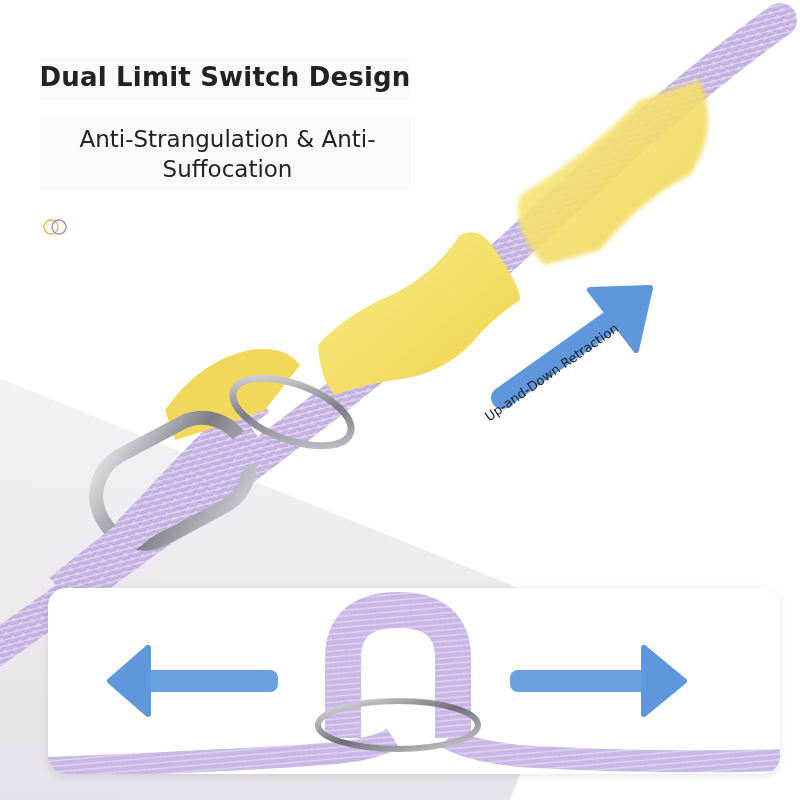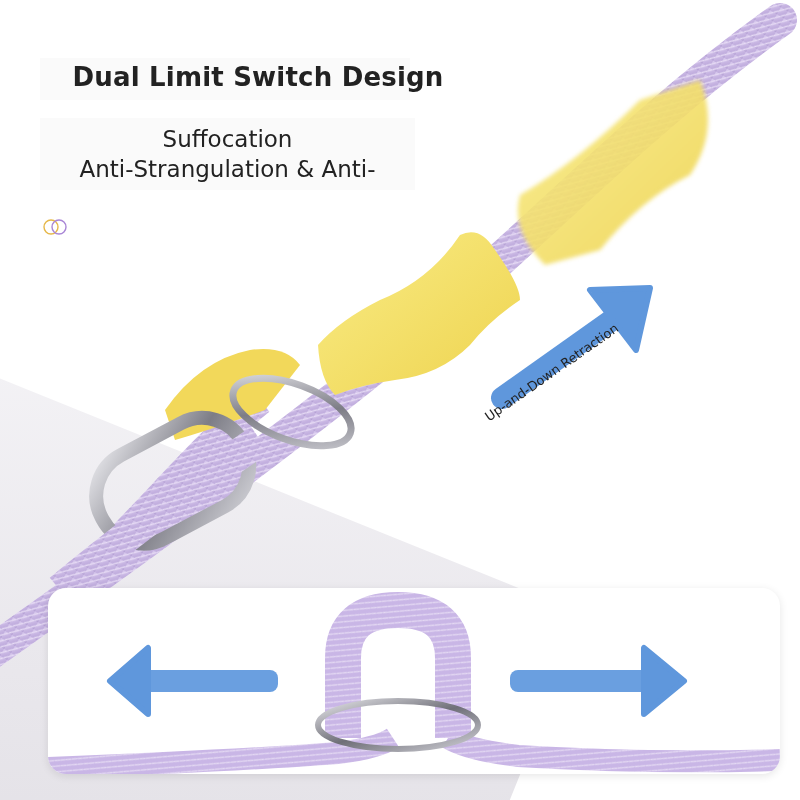--- a/index.html
+++ b/index.html
@@ -1,21 +1,21 @@
 <!DOCTYPE html>
 <html><head>
 <meta charset="utf-8">
 <style>
   html,body{margin:0;padding:0;}
   body{width:800px;height:800px;overflow:hidden;background:#ffffff;position:relative;font-family:"DejaVu Sans",sans-serif;}
   .stage{position:absolute;left:0;top:0;width:800px;height:800px;overflow:hidden;}
   
   .drape{position:absolute;left:-120px;top:330px;width:760px;height:520px;background:linear-gradient(160deg,#f4f3f6 0%,#e9e7ec 45%,#dcdae0 100%);transform:rotate(22deg);transform-origin:0 0;border-radius:30px;}
   .title-block{position:absolute;left:40px;top:58px;width:370px;height:42px;background:rgba(250,250,250,0.9);}
-  .title{position:absolute;left:0;top:62px;width:450px;text-align:center;font-family:"DejaVu Sans",sans-serif;font-weight:bold;font-size:26px;color:#222222;letter-spacing:0.2px;padding-left:33px;}
+  .title{position:absolute;left:0;top:62px;width:450px;text-align:center;font-family:"DejaVu Sans",sans-serif;font-weight:bold;font-size:26px;color:#222222;letter-spacing:0.2px;}
   .sub-block{position:absolute;left:40px;top:118px;width:375px;height:72px;background:rgba(250,250,250,0.9);}
   .subtitle{position:absolute;left:40px;top:124px;width:375px;text-align:center;font-size:23px;line-height:30px;color:#222222;}
   .rings{position:absolute;left:42px;top:218px;width:26px;height:18px;}
   .rope-svg{position:absolute;left:0;top:0;}
   .arrow-label{position:absolute;left:482px;top:412px;font-size:13px;color:#222;transform:rotate(-35deg);transform-origin:0 0;white-space:nowrap;}
   .bottom-card{position:absolute;left:48px;top:588px;width:732px;height:186px;background:#ffffff;border-radius:18px;box-shadow:0 2px 8px rgba(0,0,0,0.10);overflow:hidden;}
 </style>
 </head>
 <body>
 
@@ -71,22 +71,22 @@
       <path d="M502 398 L 612 320" stroke="#5f97dc" stroke-width="22" stroke-linecap="round"></path>
       <path d="M590 290 L 650 288 L 636 350 Z" fill="#5f97dc" stroke="#5f97dc" stroke-width="6" stroke-linejoin="round"></path>
     </g>
   </svg>
 
   <div class="title-block"></div>
   <div class="title">Dual Limit Switch Design</div>
 
   <div class="sub-block"></div>
   <div class="subtitle">
+    <div>Anti-Strangulation &amp; Anti-</div>
     <div>Suffocation</div>
-    <div>Anti-Strangulation &amp; Anti-</div>
   </div>
 
   <svg class="rings" viewBox="0 0 26 18">
     <circle cx="9" cy="9" r="7" fill="none" stroke="#e6b84a" stroke-width="1.4"></circle>
     <circle cx="17" cy="9" r="7" fill="none" stroke="#a986d6" stroke-width="1.4"></circle>
   </svg>
 
   <div class="arrow-label">Up-and-Down Retraction</div>
 
   <div class="bottom-card">

